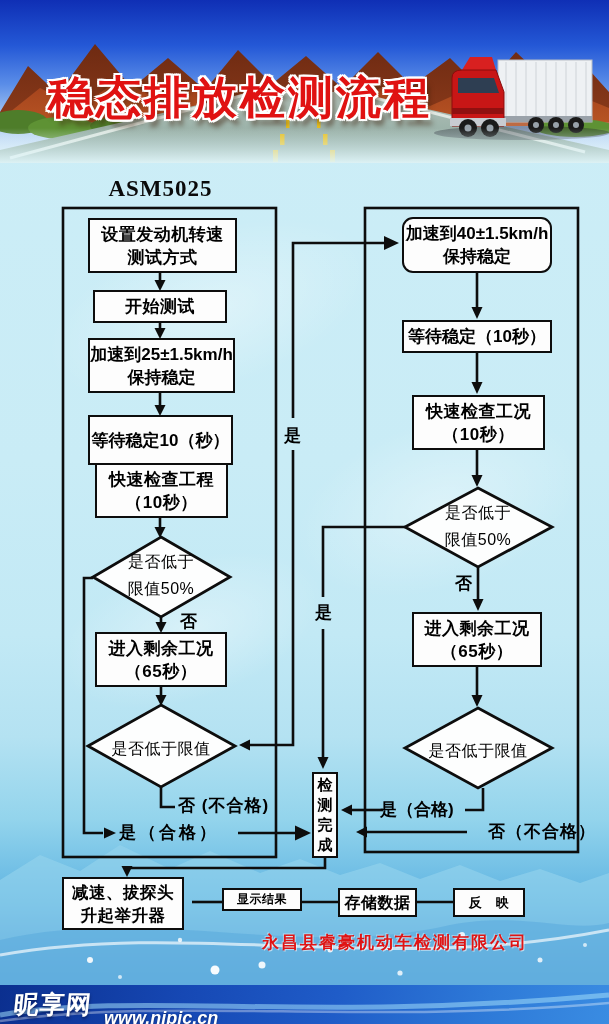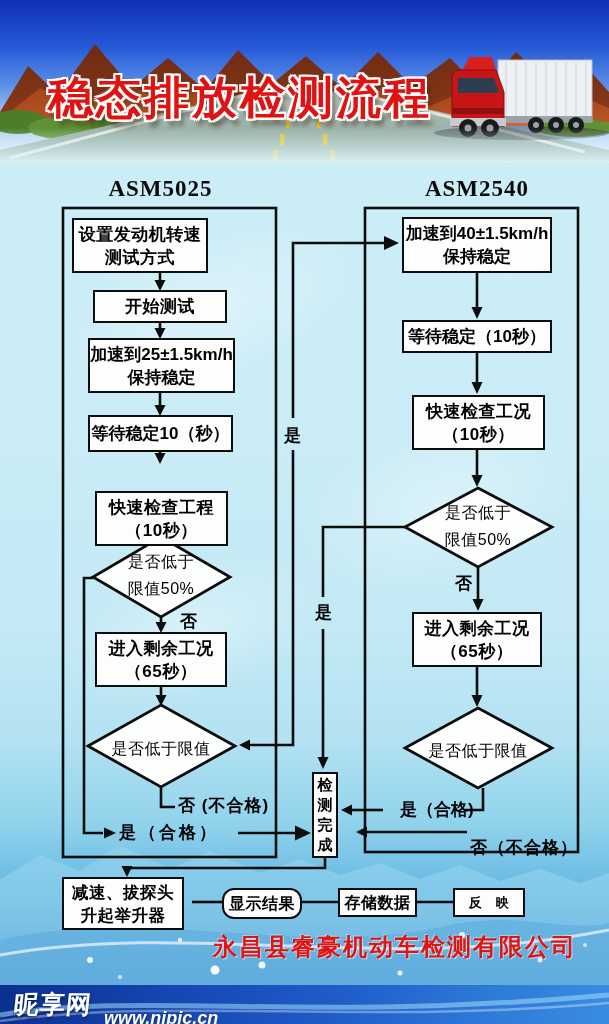--- a/index.html
+++ b/index.html
@@ -30,21 +30,21 @@
   .fbox{position:absolute;z-index:3;box-sizing:border-box;background:#fdfdfd;
     border:2.5px solid #0d0d0d;display:flex;flex-direction:column;align-items:center;justify-content:center;
     font-weight:bold;font-size:17px;line-height:23px;letter-spacing:.5px;color:#000;text-align:center;}
   .dtext{position:absolute;z-index:4;text-align:center;font-weight:normal;font-size:16px;
     line-height:27px;color:#000;letter-spacing:.5px;}
   .lbl{position:absolute;z-index:4;font-weight:bold;font-size:17px;color:#000;white-space:nowrap;letter-spacing:1px;}
   #complete-box{position:absolute;z-index:3;left:312px;top:772px;width:26px;height:86px;box-sizing:border-box;
     background:#fdfdfd;border:2.5px solid #0d0d0d;font-weight:bold;font-size:15px;line-height:20px;
     text-align:center;word-break:break-all;padding-top:1px;}
   #company{position:absolute;z-index:4;left:205px;top:931px;width:380px;text-align:center;
-    font-family:"Liberation Serif",serif;font-weight:bold;font-size:24px;letter-spacing:2px;color:#e01414;
+    font-family:"Liberation Serif",serif;font-weight:bold;font-size:17px;letter-spacing:2px;color:#e01414;
     text-shadow:1px 1px 0 rgba(255,255,255,.55),-1px -1px 0 rgba(255,255,255,.4);white-space:nowrap;}
   
   #scenery{position:absolute;left:0;top:815px;z-index:1;}
   
   #footer{position:absolute;left:0;top:985px;width:609px;height:39px;z-index:6;
     background:linear-gradient(100deg,#0b2f8f 0%,#1648b4 30%,#1f5cc8 55%,#2e7ad8 80%,#3a8ce2 100%);}
   #footer svg{position:absolute;left:0;top:0;}
   #site-name{position:absolute;left:14px;top:3px;font-size:25px;font-weight:bold;color:#fff;
     transform:skewX(-6deg);text-shadow:0 2px 3px rgba(0,0,30,.5);letter-spacing:1px;}
   #site-url{position:absolute;left:104px;top:23px;font-size:18px;font-weight:bold;font-style:italic;
@@ -231,56 +231,55 @@
 
     <g fill="#fdfefe" stroke="#0d0d0d" stroke-width="2.8">
       <polygon points="161,537 230,577 161,617 93,577"></polygon>
       <polygon points="161,705 235,746 161,787 88,746"></polygon>
       <polygon points="478,488 552,527 478,567 405,527"></polygon>
       <polygon points="478,708 552,748 478,788 405,748"></polygon>
     </g>
   </svg>
 
   <div class="coltitle" style="left:88px;top:176px;width:145px;">ASM5025</div>
-  <div class="coltitle" style="left:402px;top:176px;width:150px;">ASM2540</div>
-
-  <div class="fbox" style="left:72px;top:218px;width:136px;height:55px;">
+
+  <div class="fbox" style="left:88px;top:218px;width:149px;height:55px;">
     <span>设置发动机转速</span>
     <span>测试方式</span>
   </div>
   <div class="fbox" style="left:93px;top:290px;width:134px;height:33px;">
     <span>开始测试</span>
   </div>
   <div class="fbox" style="left:88px;top:338px;width:147px;height:55px;letter-spacing:0;">
     <span>加速到25±1.5km/h</span>
     <span>保持稳定</span>
   </div>
-  <div class="fbox" style="left:88px;top:415px;width:145px;height:37px;letter-spacing:0;">
+  <div class="fbox" style="left:88px;top:415px;width:145px;height:50px;letter-spacing:0;">
     <span>等待稳定10（秒）</span>
   </div>
-  <div class="fbox" style="left:95px;top:463px;width:133px;height:55px;margin-top:28px;">
+  <div class="fbox" style="left:95px;top:463px;width:133px;height:55px;">
     <span>快速检查工程</span>
     <span>（10秒）</span>
   </div>
   <div class="fbox" style="left:95px;top:632px;width:132px;height:55px;">
     <span>进入剩余工况</span>
     <span>（65秒）</span>
   </div>
 
   <div class="dtext" style="left:94px;top:548px;width:134px;">
     <div>是否低于</div>
     <div>限值50%</div>
   </div>
   <div class="dtext" style="left:91px;top:735px;width:140px;">是否低于限值</div>
 
   <div class="lbl" style="left:180px;top:610px;">否</div>
   <div class="lbl" style="left:178px;top:794px;">否 (不合格)</div>
   <div class="lbl" style="left:119px;top:821px;letter-spacing:3px;">是（合格）</div>
 
-  <div class="fbox" style="left:402px;top:217px;width:150px;height:56px;letter-spacing:0;">
+  <div class="fbox" style="left:402px;top:217px;width:150px;height:56px;letter-spacing:0;border-radius:11px;">
     <span>加速到40±1.5km/h</span>
     <span>保持稳定</span>
   </div>
   <div class="fbox" style="left:402px;top:320px;width:150px;height:33px;letter-spacing:0;">
     <span>等待稳定（10秒）</span>
   </div>
   <div class="fbox" style="left:412px;top:395px;width:133px;height:55px;">
     <span>快速检查工况</span>
     <span>（10秒）</span>
   </div>
@@ -289,33 +288,33 @@
     <span>（65秒）</span>
   </div>
 
   <div class="dtext" style="left:411px;top:499px;width:134px;">
     <div>是否低于</div>
     <div>限值50%</div>
   </div>
   <div class="dtext" style="left:408px;top:737px;width:140px;">是否低于限值</div>
 
   <div class="lbl" style="left:455px;top:572px;">否</div>
-  <div class="lbl" style="left:400px;top:798px;letter-spacing:0;">是（合格)</div>
-  <div class="lbl" style="left:470px;top:820px;margin-top:16px;">否（不合格）</div>
+  <div class="lbl" style="left:380px;top:798px;letter-spacing:0;">是（合格)</div>
+  <div class="lbl" style="left:488px;top:820px;">否（不合格）</div>
 
   <div class="lbl" style="left:284px;top:424px;">是</div>
   <div class="lbl" style="left:315px;top:601px;">是</div>
 
   <div id="complete-box">检测完成</div>
 
   <div class="fbox" style="left:62px;top:877px;width:122px;height:53px;font-size:16.5px;">
     <span>减速、拔探头</span>
     <span>升起举升器</span>
   </div>
-  <div class="fbox" style="left:222px;top:888px;width:80px;height:31px;font-size:16px;border-radius:12px;">
+  <div class="fbox" style="left:222px;top:888px;width:80px;height:23px;font-size:12px;">
     <span>显示结果</span>
   </div>
   <div class="fbox" style="left:338px;top:888px;width:79px;height:29px;font-size:16px;font-family:Liberation Serif, serif;">
     <span>存储数据</span>
   </div>
   <div class="fbox" style="left:453px;top:888px;width:72px;height:29px;font-size:13px;">
     <span>反　映</span>
   </div>
 
   <div id="company">永昌县睿豪机动车检测有限公司</div>

